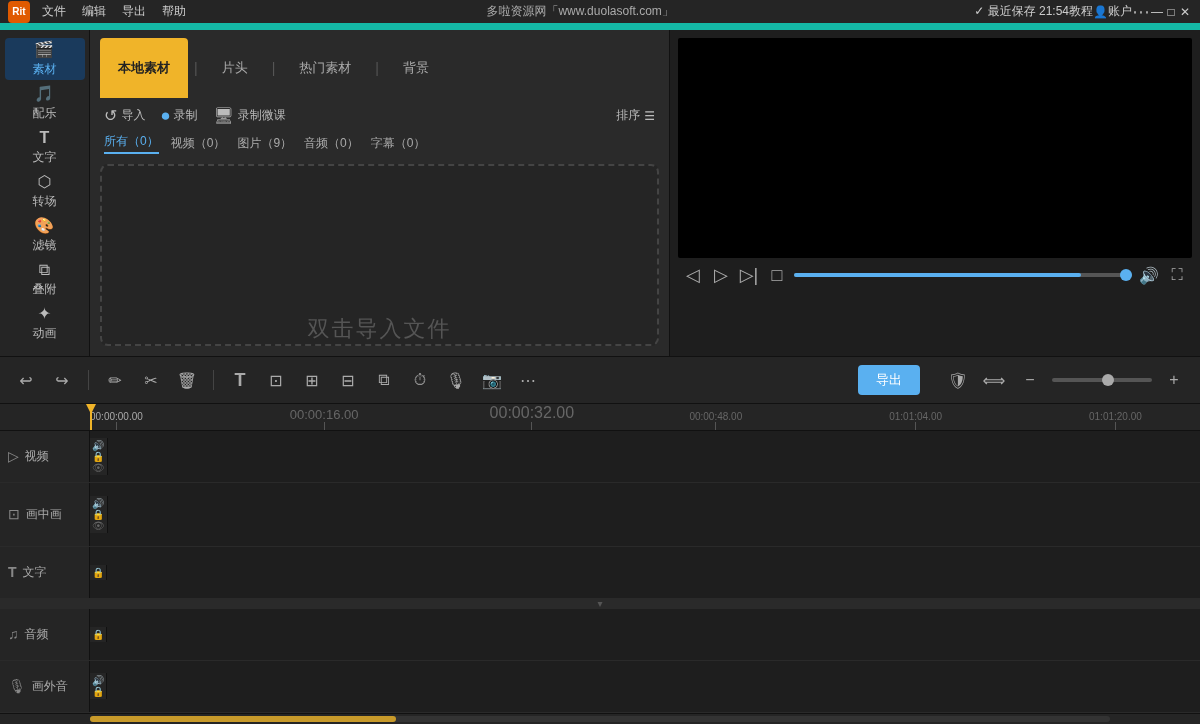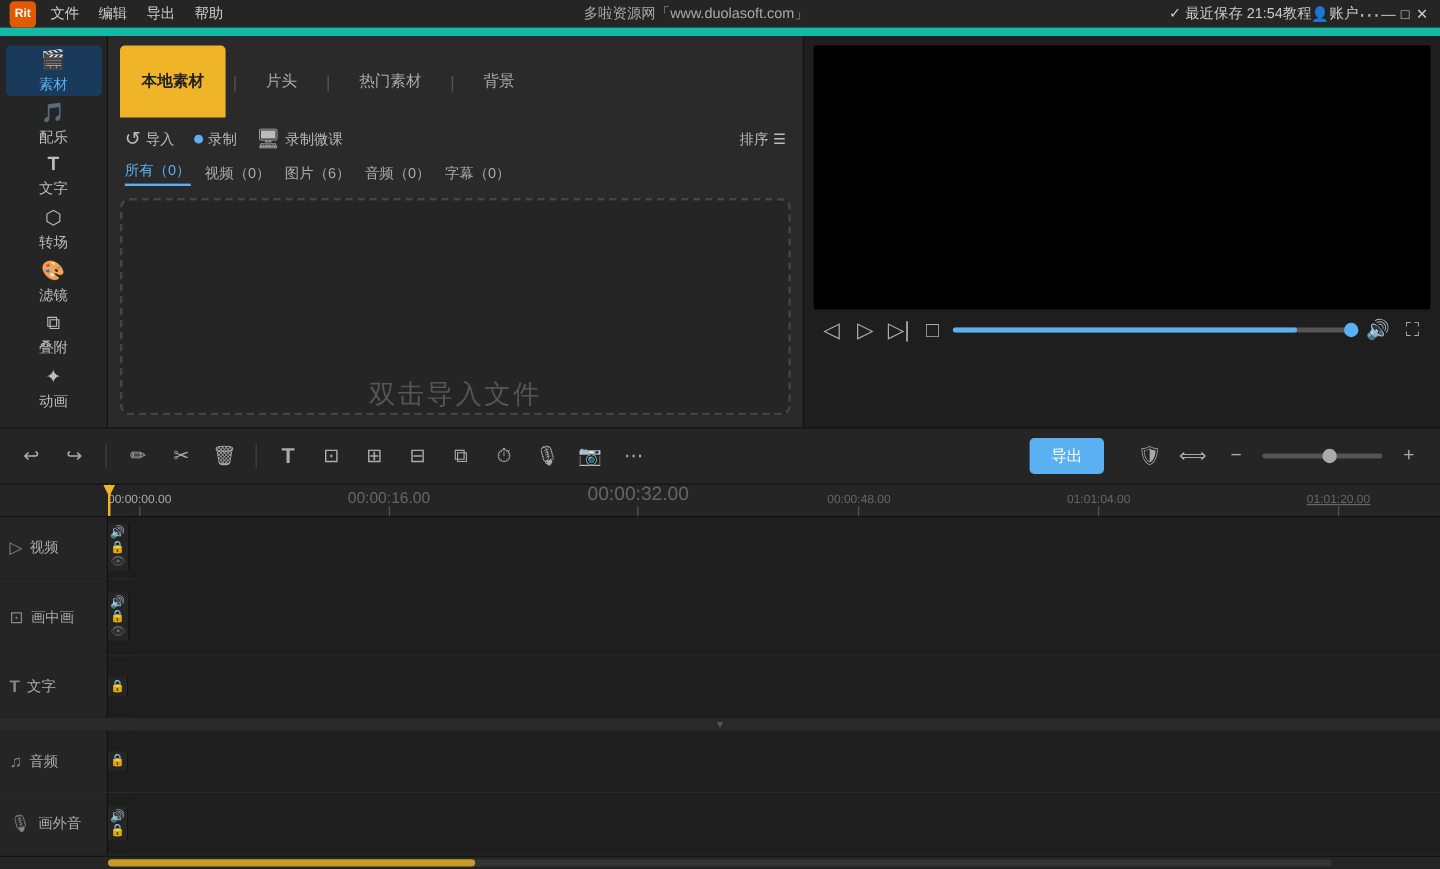--- a/index.html
+++ b/index.html
@@ -549,21 +549,21 @@
         <span>录制微课</span>
       </div>
       <div class="toolbar-sort">
         <span>排序</span>
         <span>☰</span>
       </div>
     </div>
     <div class="filter-bar">
       <span class="filter-item active">所有（0）</span>
       <span class="filter-item">视频（0）</span>
-      <span class="filter-item">图片（6）</span>
+      <span class="filter-item">图片（9）</span>
       <span class="filter-item">音频（0）</span>
       <span class="filter-item">字幕（0）</span>
     </div>
     <div class="media-content">
       <span class="drop-hint">双击导入文件</span>
     </div>
   </div>
 
   <div class="preview-panel">
     <div class="preview-video"></div>
@@ -632,21 +632,21 @@
       </div>
       <div class="ruler-mark" style="left:54%;">
         <span style="font-size:10px;color:#666;">00:00:48.00</span>
         <div class="tick"></div>
       </div>
       <div class="ruler-mark" style="left:72%;">
         <span style="font-size:10px;color:#666;">01:01:04.00</span>
         <div class="tick"></div>
       </div>
       <div class="ruler-mark" style="left:90%;">
-        <span style="font-size:10px;color:#666;text-decoration:underline;">01:01:20.00</span>
+        <span style="font-size:10px;color:#666;">01:01:20.00</span>
         <div class="tick"></div>
       </div>
     </div>
   </div>
 
   <div class="timeline-tracks">
 
     <div class="track-row">
       <div class="track-label">
         <span class="track-label-icon">▷</span>

